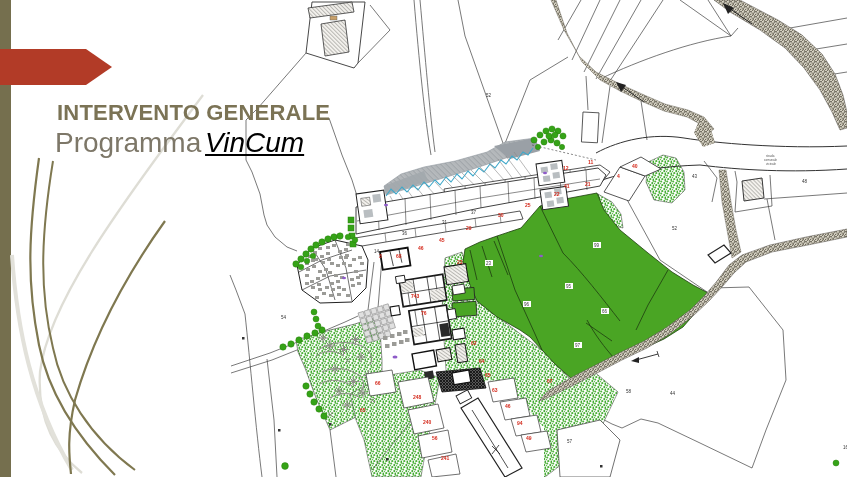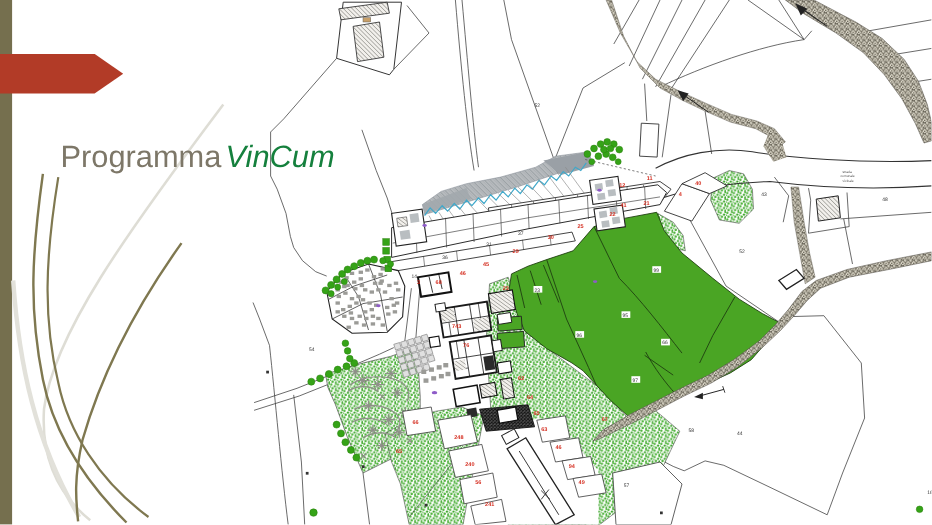--- a/index.html
+++ b/index.html
@@ -1,21 +1,21 @@
 <!DOCTYPE html>
 <html><head>
 <meta charset="utf-8">
 <style>
   html,body{margin:0;padding:0;background:#fff;}
   #page{position:relative;width:847px;height:477px;overflow:hidden;background:#fff;
         font-family:"Liberation Sans", sans-serif;}
   #title1{position:absolute;left:57px;top:100px;font-size:22px;font-weight:bold;
           color:#7b7355;letter-spacing:0.2px;}
   #title2{position:absolute;left:55px;top:127px;font-size:28px;color:#7d7768;}
-  #title2 .vc{color:#15803d;font-style:italic;}
+  #title2 .vc{color:#000000;font-style:italic;text-decoration:underline;}
 </style>
 </head>
 <body>
 <div id="page">
 <svg id="map" width="847" height="477" viewBox="0 0 847 477" style="position:absolute;left:0;top:0">
 <defs>
   <pattern id="stip" width="6" height="6" patternUnits="userSpaceOnUse">
     <rect width="6" height="6" fill="#fdfefc"></rect>
     <circle cx="1.2" cy="1.5" r="1.05" fill="#4eb23b"></circle>
     <circle cx="4.3" cy="3.1" r="1.05" fill="#42a832"></circle>
@@ -628,14 +628,15 @@
 <svg width="240" height="477" viewBox="0 0 240 477" style="position:absolute;left:0;top:0">
   <g fill="none">
     <path d="M203,95 C115,212 48,305 40,372 C37,420 56,452 82,473" stroke="#deddd5" stroke-width="2.3"></path>
     <path d="M12,255 C17,330 32,402 72,470" stroke="#e2e1da" stroke-width="4"></path>
     <path d="M39,158 C29,230 26,280 39,345 C48,390 75,435 115,475" stroke="#7f7850" stroke-width="2.2"></path>
     <path d="M53,161 C41,235 39,290 53,348 C62,392 90,437 135,470" stroke="#7f7850" stroke-width="2"></path>
     <path d="M165,221 C130,270 95,330 75,400 C67,435 69,455 71,474" stroke="#7f7850" stroke-width="2.2"></path>
   </g>
 </svg>
 
+<div id="title1">INTERVENTO&nbsp;GENERALE</div>
 <div id="title2">Programma <span class="vc" style="margin-left:-4px">VinCum</span></div>
 </div>
 
 </body></html>

